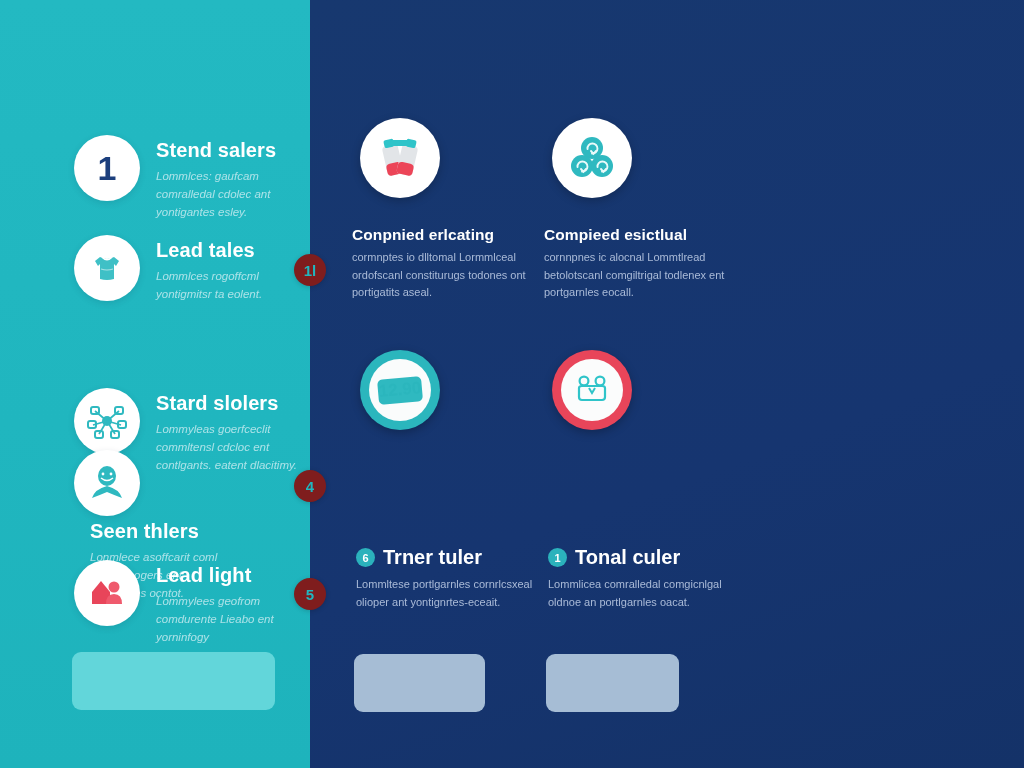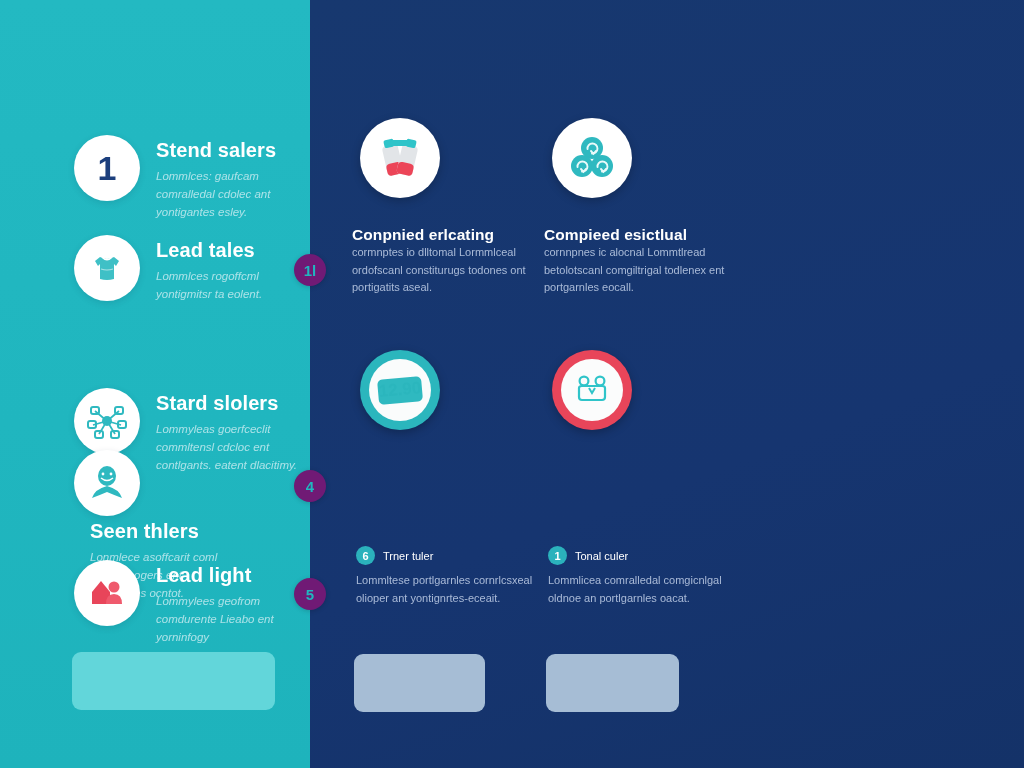--- a/index.html
+++ b/index.html
@@ -87,21 +87,21 @@
     opacity: 0.88;
     font-style: italic;
   }
 
   
   .divider-badge {
     position: absolute;
     width: 32px;
     height: 32px;
     border-radius: 50%;
-    background: #701a75;
+    background: #7f1d1d;
     display: flex;
     align-items: center;
     justify-content: center;
     font-size: 15px;
     font-weight: bold;
     color: #21b6bf;
     box-shadow: 0 1px 5px rgba(0, 0, 0, 0.18);
   }
 
   
@@ -149,20 +149,21 @@
     background: #fbfcfc;
     display: flex;
     align-items: center;
     justify-content: center;
   }
 
   .card-title {
     font-size: 15.5px;
     font-weight: bold;
     color: #ffffff;
+    margin-bottom: 5px;
     letter-spacing: 0.1px;
   }
 
   .card-body {
     font-size: 11px;
     line-height: 1.6;
     color: #b9c8e2;
     opacity: 0.9;
   }
 
@@ -187,22 +188,22 @@
     color: #ffffff;
     font-size: 11px;
     font-weight: bold;
     display: flex;
     align-items: center;
     justify-content: center;
     margin-right: 8px;
   }
 
   .bottom-title {
-    font-size: 11px;
-    font-weight: normal;
+    font-size: 20px;
+    font-weight: bold;
     color: #ffffff;
   }
 
   
   .placeholder-bar {
     position: absolute;
     border-radius: 9px;
   }
 
   .placeholder-bar.teal {

